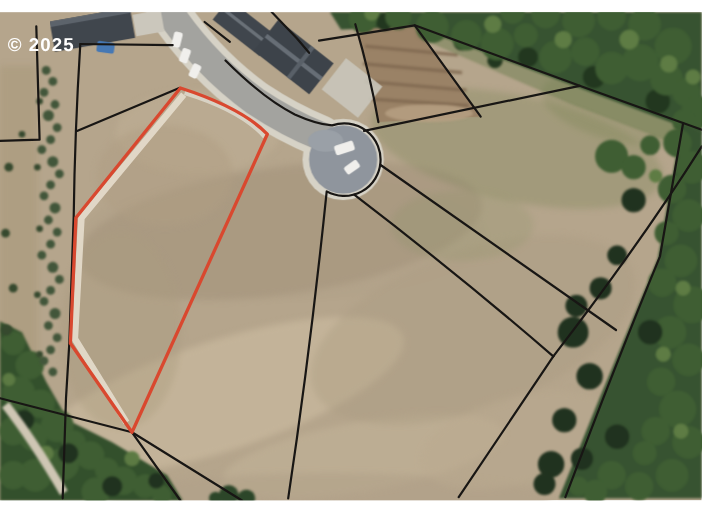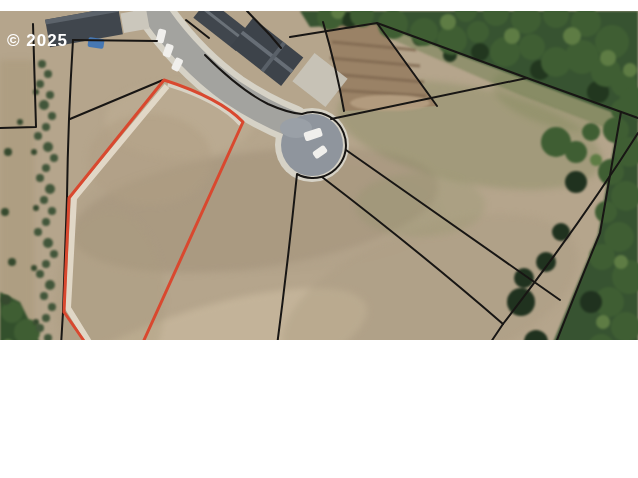--- a/index.html
+++ b/index.html
@@ -1,16 +1,16 @@
 <!DOCTYPE html>
 <html><head>
 <meta charset="utf-8">
 <style>
   html,body{margin:0;padding:0;background:#fff;}
-  .stage{position:relative;width:638px;height:340px;background:#fff;overflow:hidden;
+  .stage{position:relative;width:638px;height:478px;background:#fff;overflow:hidden;
          font-family:"Liberation Sans","DejaVu Sans",sans-serif;}
   svg{display:block}
   .soft{filter:blur(3px)}
   .soft2{filter:blur(1.2px)}
   .lines{filter:blur(.3px)}
   .wm{font-weight:bold;font-size:17px;letter-spacing:1px;
       font-family:"Liberation Sans","DejaVu Sans",sans-serif;}
 </style>
 </head>
 <body>

